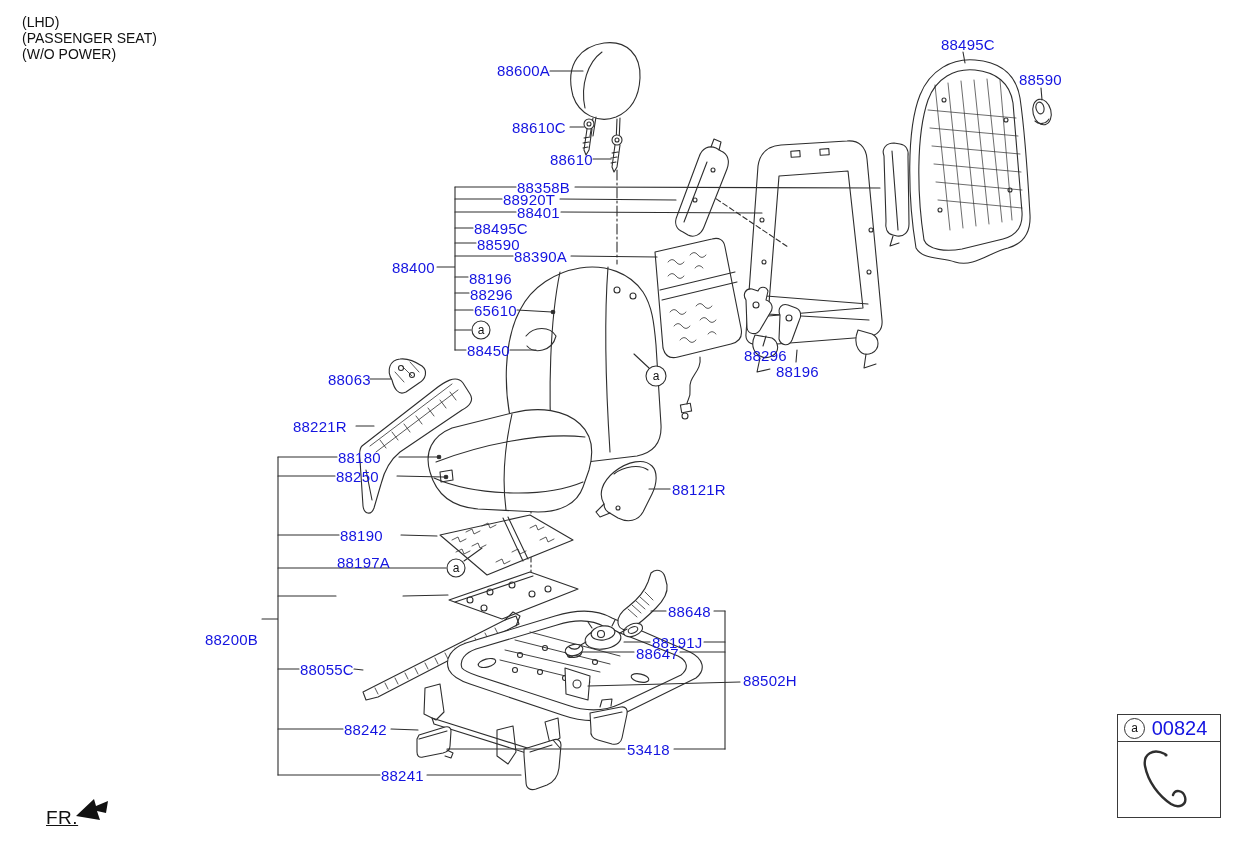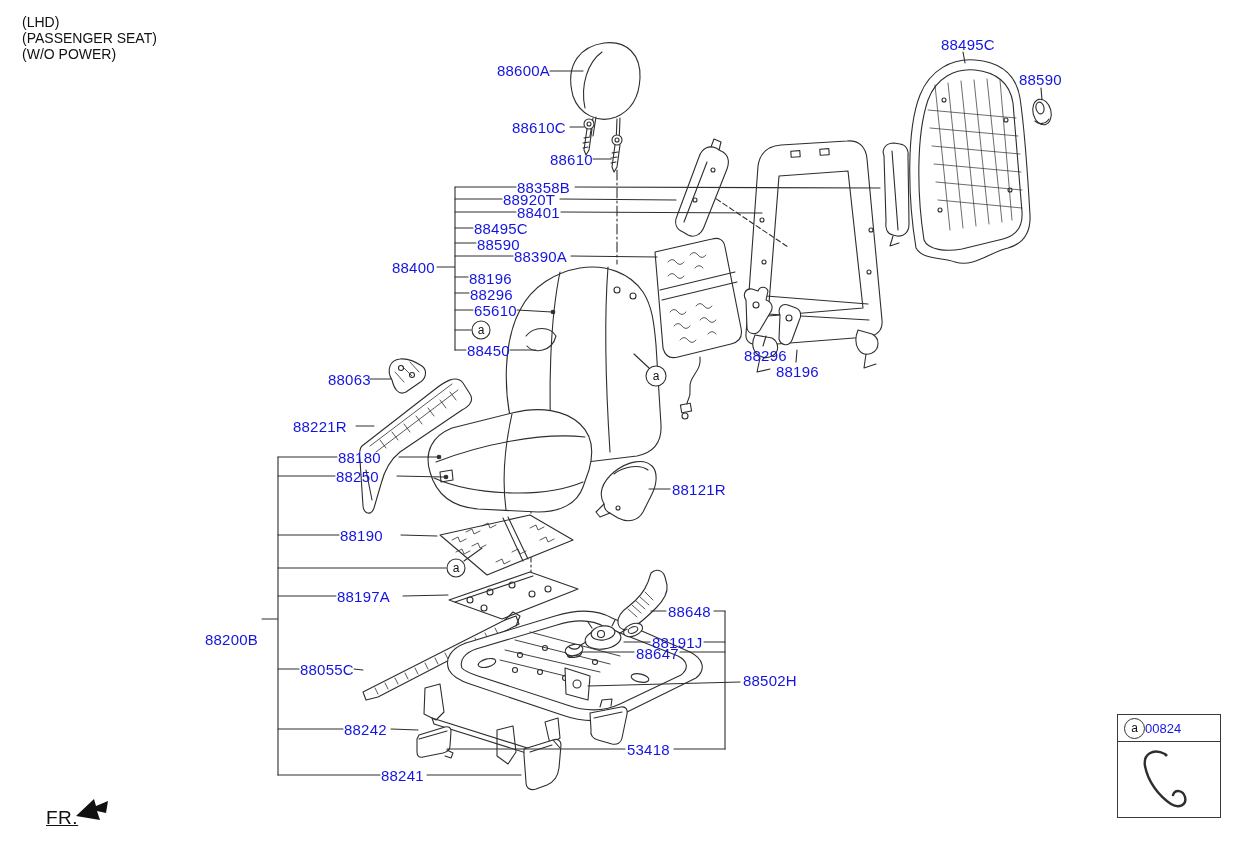--- a/index.html
+++ b/index.html
@@ -33,21 +33,21 @@
   .legend .hdr{
     height:27px;border-bottom:1.5px solid #3a3a3a;display:flex;align-items:center;
     padding:0 6px;box-sizing:border-box;
   }
   .amark{
     display:inline-flex;align-items:center;justify-content:center;
     width:19px;height:19px;border:1.2px solid #333;border-radius:50%;
     font-size:12px;color:#111;flex:0 0 auto;
   }
   .legend .num{
-    flex:1;text-align:left;color:var(--c-label);font-size:13px;
+    flex:1;text-align:center;color:var(--c-label);font-size:20px;
   }
   .legend .bod{height:73px;display:flex;align-items:center;justify-content:center;}
 </style>
 </head>
 <body>
 
 <div class="stage">
 
   <svg class="art" width="1244" height="848" viewBox="0 0 1244 848" fill="none" stroke="#2e2e2e" stroke-width="1.1" stroke-linecap="round" stroke-linejoin="round">
 
@@ -316,21 +316,21 @@
   <div class="lbl" style="left:467px;top:343px">88450</div>
   <div class="lbl" style="left:941px;top:37px">88495C</div>
   <div class="lbl" style="left:1019px;top:72px">88590</div>
   <div class="lbl" style="left:744px;top:348px">88296</div>
   <div class="lbl" style="left:776px;top:364px">88196</div>
   <div class="lbl" style="left:328px;top:372px">88063</div>
   <div class="lbl" style="left:293px;top:419px">88221R</div>
   <div class="lbl" style="left:338px;top:450px">88180</div>
   <div class="lbl" style="left:336px;top:469px">88250</div>
   <div class="lbl" style="left:340px;top:528px">88190</div>
-  <div class="lbl" style="left:337px;top:589px">88197A</div>
+  <div class="lbl" style="left:337px;top:555px">88197A</div>
   <div class="lbl" style="left:205px;top:632px">88200B</div>
   <div class="lbl" style="left:300px;top:662px">88055C</div>
   <div class="lbl" style="left:344px;top:722px">88242</div>
   <div class="lbl" style="left:381px;top:768px">88241</div>
   <div class="lbl" style="left:672px;top:482px">88121R</div>
   <div class="lbl" style="left:668px;top:604px">88648</div>
   <div class="lbl" style="left:652px;top:635px">88191J</div>
   <div class="lbl" style="left:636px;top:646px">88647</div>
   <div class="lbl" style="left:743px;top:673px">88502H</div>
   <div class="lbl" style="left:627px;top:742px">53418</div>

